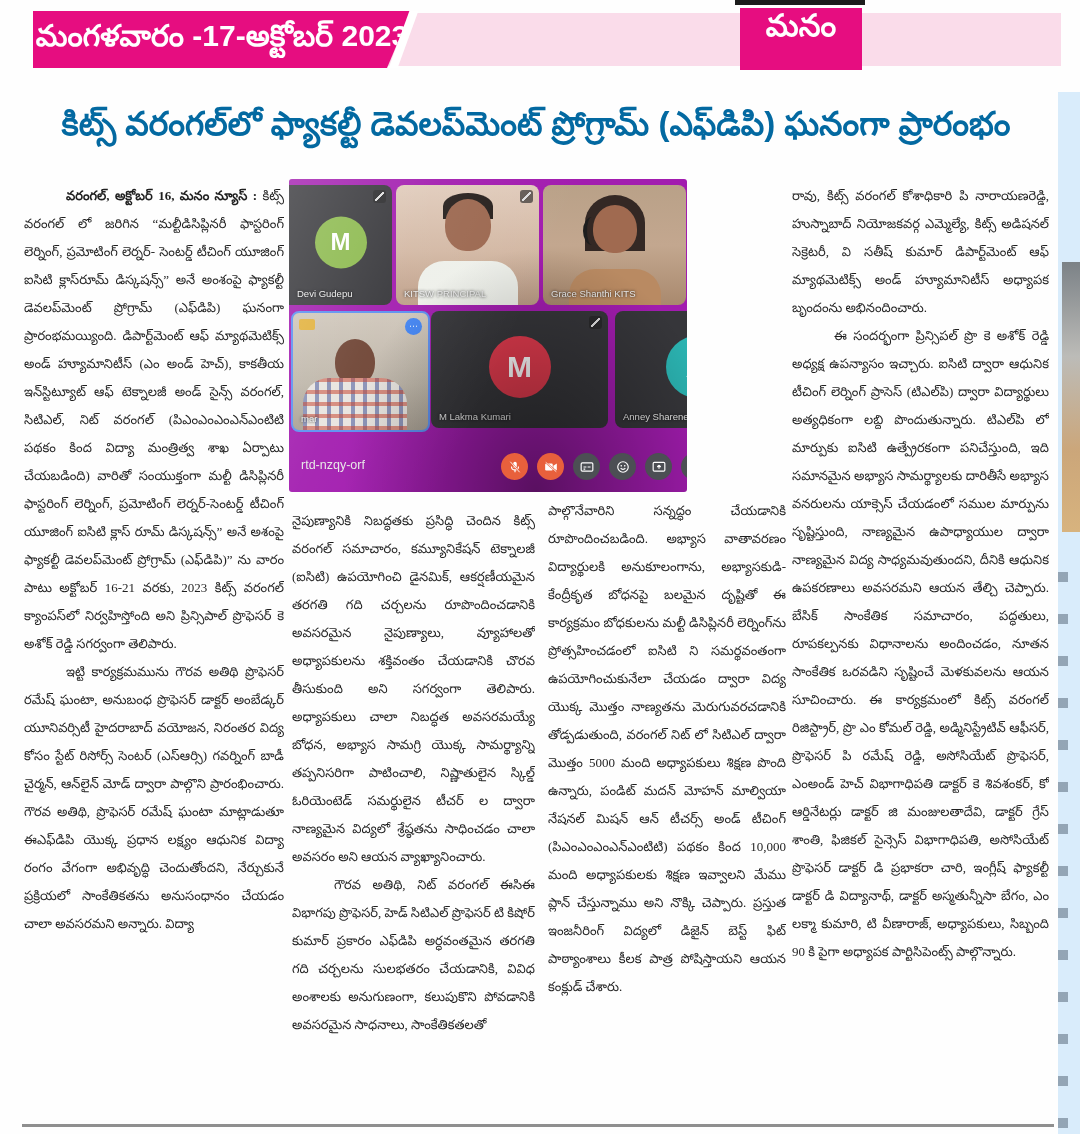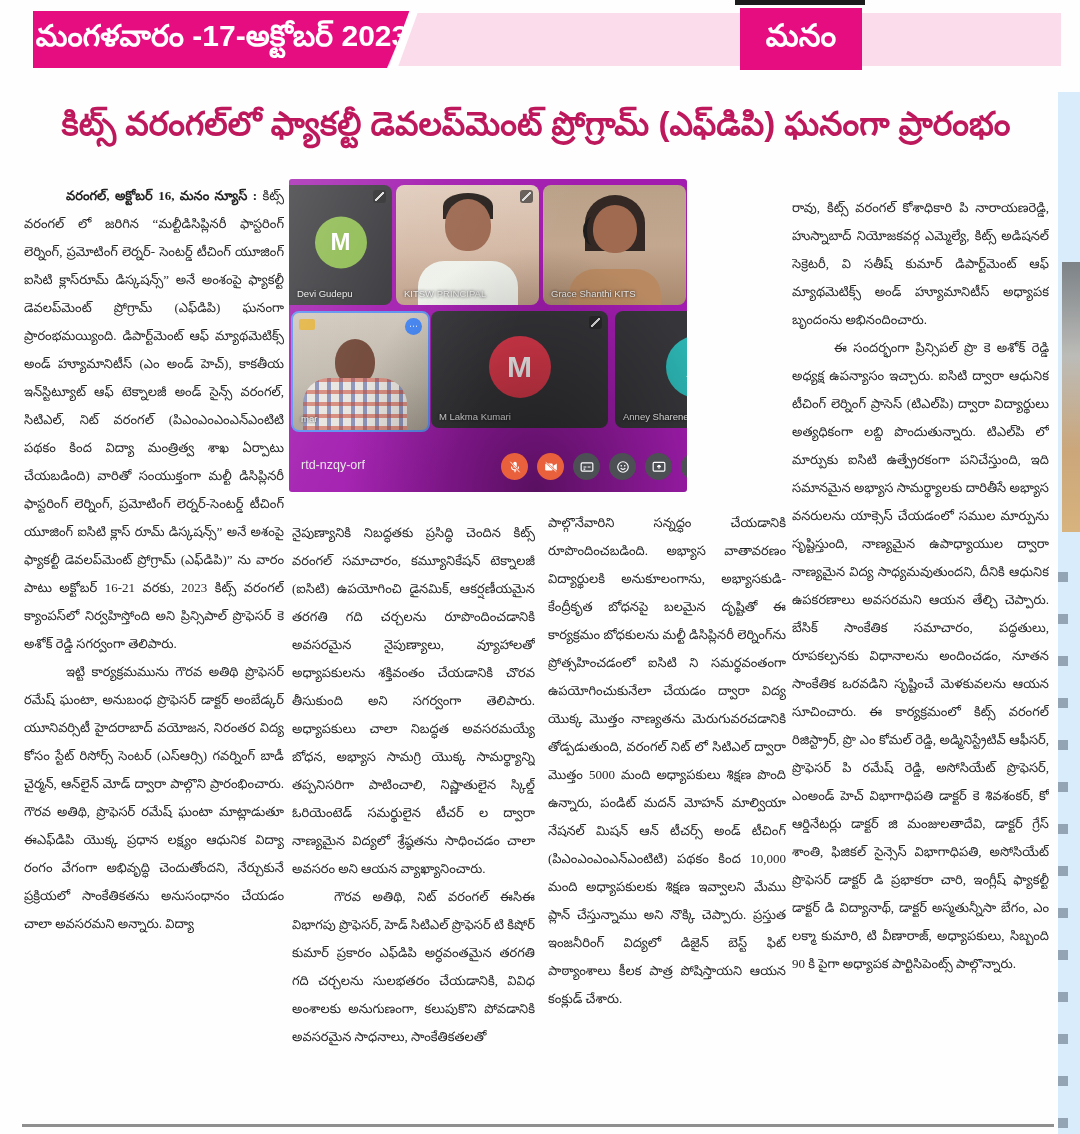--- a/index.html
+++ b/index.html
@@ -10,41 +10,41 @@
   .top-line{position:absolute;left:735px;top:0;width:130px;height:5px;background:#1c1c1c;}
   .band{position:absolute;left:33px;top:13px;width:1028px;height:53px;background:#fadcea;}
   .date-box{position:absolute;left:33px;top:11px;width:378px;height:57px;background:#e60d80;
             color:#fff;font-family:"Liberation Sans",sans-serif;font-weight:bold;font-size:30px;
             display:flex;align-items:center;justify-content:center;
             clip-path:polygon(0 0,100% 0,calc(100% - 24px) 100%,0 100%);}
   .slash{position:absolute;left:399px;top:11px;width:9px;height:57px;background:#fff;
          transform:skewX(-20deg);}
   .paper-box{position:absolute;left:740px;top:8px;width:122px;height:62px;background:#e60d80;
              color:#fff;font-family:"Liberation Sans",sans-serif;font-weight:bold;font-size:31px;
-             display:flex;align-items:center;justify-content:center;}
+             display:flex;justify-content:center;}
 
   
   .headline{position:absolute;left:30px;top:94px;width:1012px;margin:0;text-align:center;
-            color:#be185d;font-family:"Liberation Sans",sans-serif;font-weight:bold;
+            color:#0369a1;font-family:"Liberation Sans",sans-serif;font-weight:bold;
             font-size:33px;line-height:60px;}
 
   
   .blue-strip{position:absolute;left:1058px;top:92px;width:22px;height:1042px;background:#d9ecfb;}
   .strip-img{position:absolute;left:4px;top:170px;width:18px;height:270px;
              background:linear-gradient(180deg,#6b6f72 0%,#b7b3ac 35%,#c99a63 70%,#d7a968 100%);
              opacity:.85;}
   .strip-marks{position:absolute;left:0;top:480px;width:10px;height:640px;
                background:repeating-linear-gradient(180deg,#5a6b7c 0 10px,transparent 10px 42px);
                opacity:.55;}
 
   
   .col{position:absolute;text-align:justify;color:#1f1f1f;font-size:13px;line-height:28px;
        overflow:hidden;}
   .col p{margin:0;text-indent:42px;}
-  .col p.cont{text-indent:0;margin-top:12px;}
+  .col p.cont{text-indent:0;}
   .bold{font-weight:bold;}
   .col1{left:24px;top:182px;width:260px;height:944px;}
   .col2{left:292px;top:507px;width:243px;height:629px;}
   .col3{left:548px;top:497px;width:238px;height:629px;}
   .col4{left:792px;top:182px;width:257px;height:944px;}
   .bottom-rule{position:absolute;left:22px;top:1124px;width:1032px;height:3px;background:#8f8f8f;}
 
   
   .photo{position:absolute;left:289px;top:179px;width:398px;height:313px;background:#a21caf;
          border-radius:3px;overflow:hidden;}

